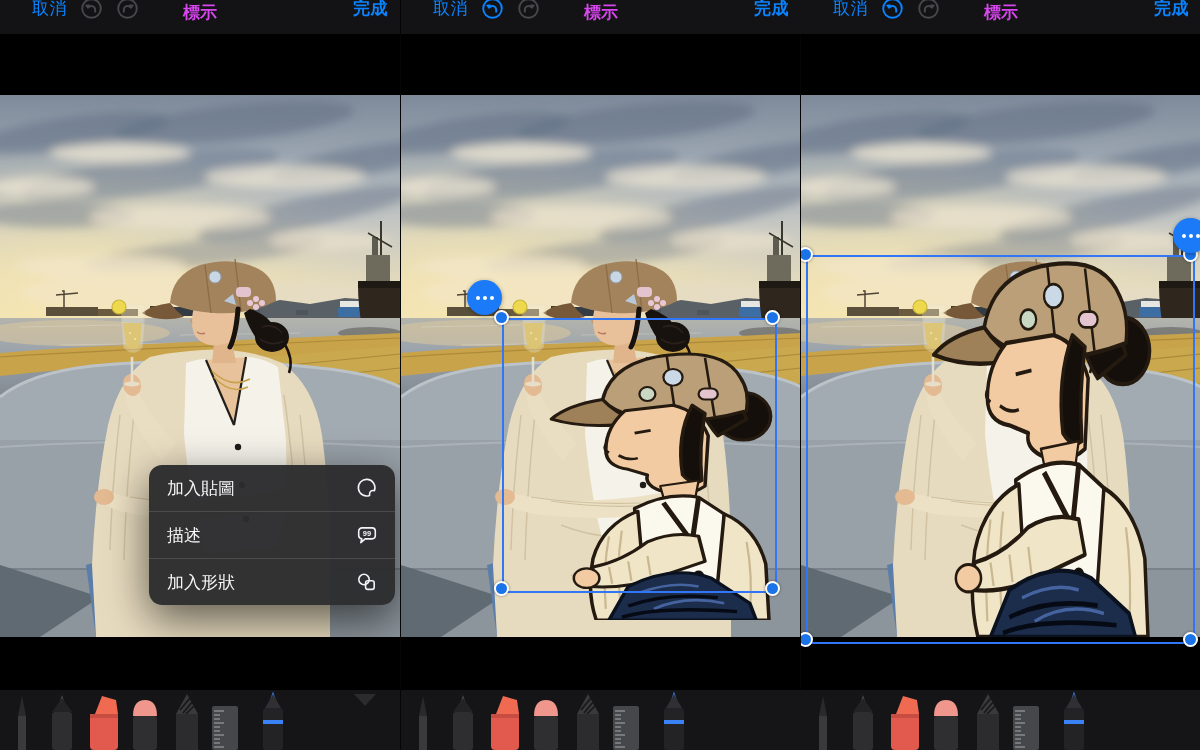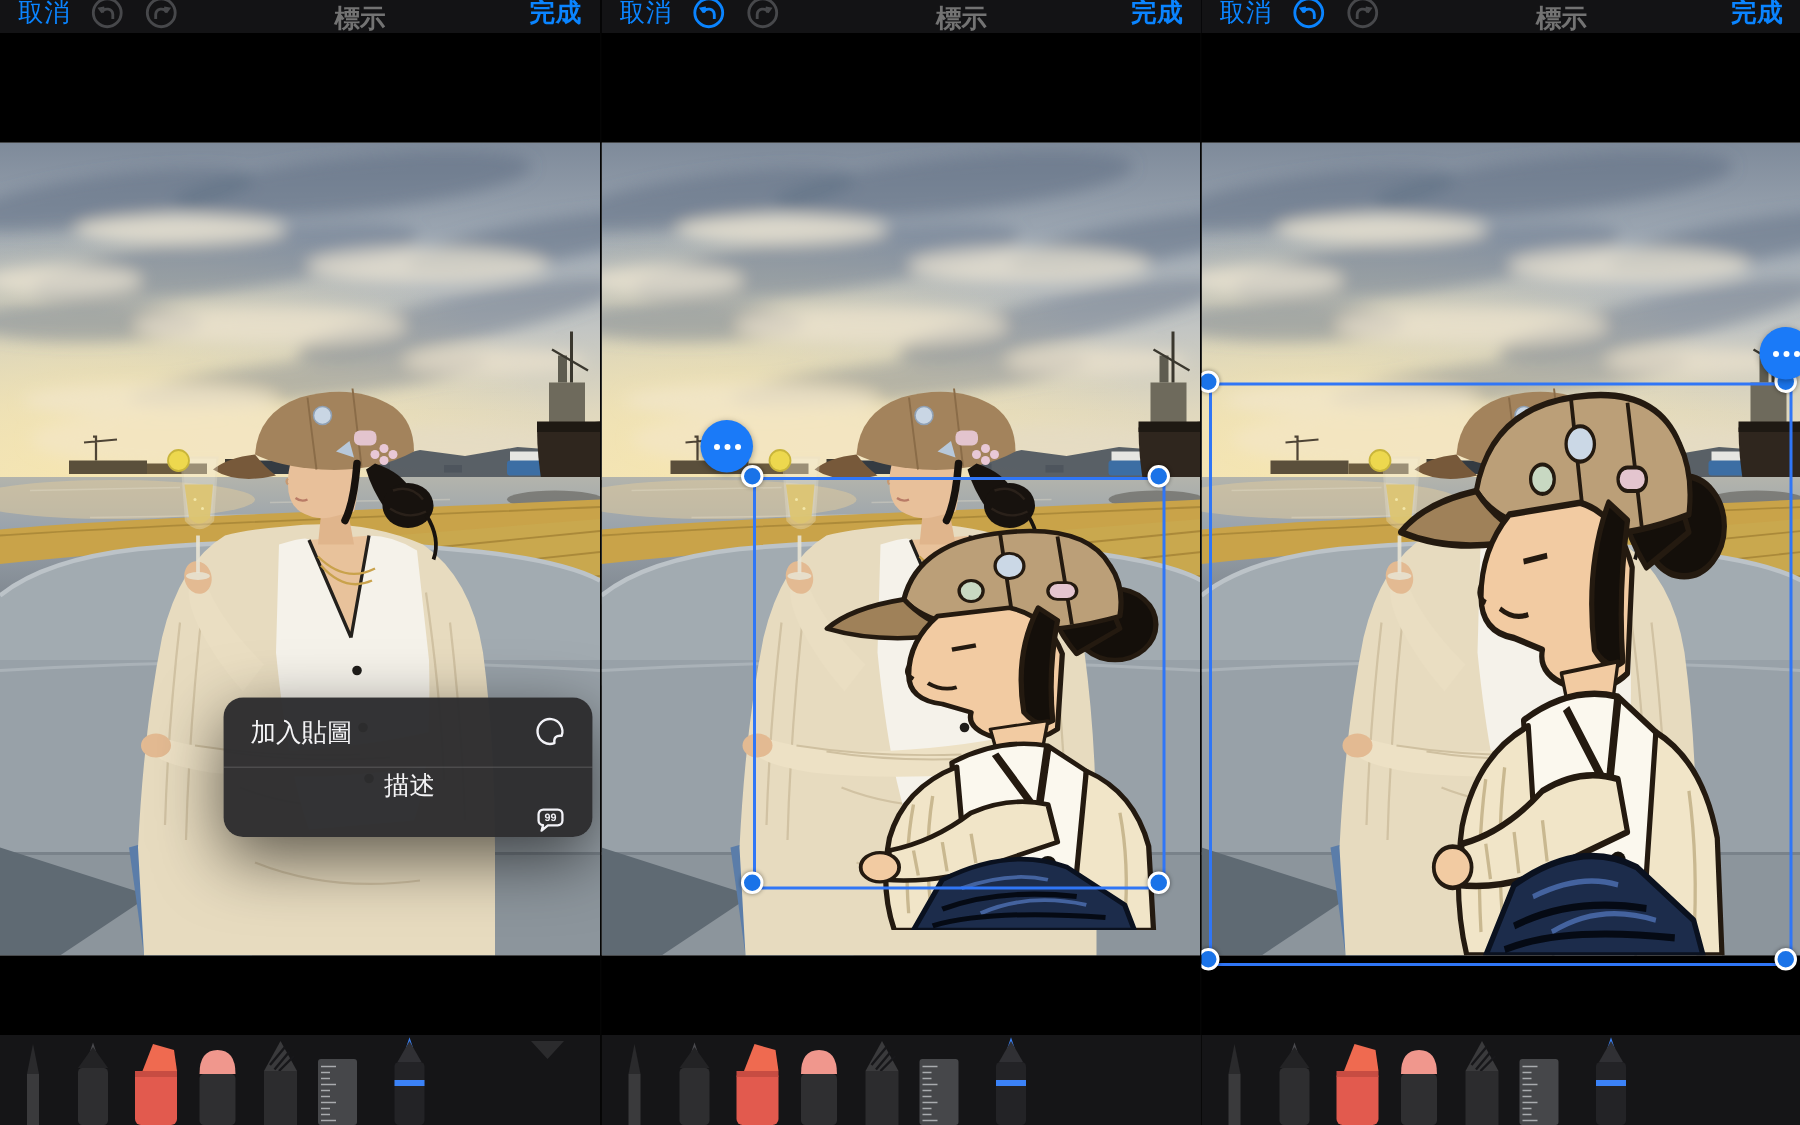--- a/index.html
+++ b/index.html
@@ -3,46 +3,46 @@
 <meta charset="utf-8">
 <style>
   html,body{margin:0;padding:0;background:#000;}
   .stage{position:relative;width:1200px;height:750px;background:#000;overflow:hidden;
          font-family:"Liberation Sans","DejaVu Sans",sans-serif;}
   .panel{position:absolute;top:0;width:400px;height:750px;overflow:hidden;background:#000;}
   .panel.p1{left:0}.panel.p2{left:400px}.panel.p3{left:800px}
   .panel.p2{border-left:1px solid #050505}.panel.p3{border-left:1px solid #050505}
 
   
-  .hdr{position:absolute;top:0;left:0;right:0;height:22px;background:#131315;overflow:hidden;z-index:30;}
+  .hdr{position:absolute;top:0;left:0;right:0;height:34px;background:#131315;overflow:hidden;z-index:30;padding-left:20px;}
   .hdr-row{display:flex;align-items:center;height:34px;margin-top:-9px;padding:0 12px;gap:13px;}
   .hbtn{font-size:17px;color:#0A84FF;letter-spacing:.5px;white-space:nowrap;}
   .hicon{width:23px;height:23px;flex:0 0 auto;}
-  .htitle{position:absolute;left:50%;transform:translateX(-50%);top:1px;font-size:17px;font-weight:700;color:#737373;margin-left:40px;}
+  .htitle{position:absolute;left:50%;transform:translateX(-50%);top:1px;font-size:17px;font-weight:700;color:#d946ef;}
   .done{margin-left:auto;font-weight:600;}
 
   
   .photo{position:absolute;top:95px;left:0;width:400px;height:542px;overflow:hidden;background:#777;}
   .photo svg.scene{position:absolute;left:0;top:0;}
   .sticker{position:absolute;}
 
   
   .sel{position:absolute;border:2px solid #3076F6;z-index:20;}
   .handle{position:absolute;width:11px;height:11px;border-radius:50%;background:#1A73E8;
           border:2.6px solid #fff;box-shadow:0 0 3px rgba(0,0,0,.45);z-index:21;}
   .more-btn{position:absolute;width:35px;height:35px;border-radius:50%;background:#1A7AF8;
             display:flex;align-items:center;justify-content:center;gap:3px;z-index:22;
             box-shadow:0 1px 4px rgba(0,0,0,.35);}
   .more-btn i{width:4px;height:4px;border-radius:50%;background:#fff;}
 
   
   .menu{position:absolute;left:149px;top:465px;width:246px;background:rgba(44,44,46,.97);
         border-radius:13px;z-index:40;box-shadow:0 14px 44px rgba(0,0,0,.6);overflow:hidden;}
   .menu-item{position:relative;height:46px;display:flex;align-items:center;padding:0 16px 0 18px;}
-  .menu-item + .menu-item{border-top:1px solid rgba(255,255,255,.13);flex-direction:column;}
+  .menu-item + .menu-item{border-top:1px solid rgba(255,255,255,.13);}
   .menu-label{font-size:17px;color:#F5F5F7;text-align:right;}
   .menu-ic{margin-left:auto;width:24px;height:24px;}
   .menu-tail{position:absolute;left:354px;top:694px;width:0;height:0;z-index:40;
              border-left:11px solid transparent;border-right:11px solid transparent;
              border-top:12px solid rgba(44,44,46,.97);}
 
   
   .toolbar{position:absolute;left:0;top:690px;width:400px;height:60px;background:#151517;z-index:10;}
   .toolbar svg{position:absolute;left:0;top:0;}
 </style>
@@ -272,20 +272,27 @@
           <path d="M14.6,19.4 A8.3,8.3 0 1 1 19.4,14.6 C15.8,14.1 14.1,15.8 14.6,19.4 Z" stroke-linejoin="round"></path>
         </svg>
       </div>
       <div class="menu-item">
         <span class="menu-label">描述</span>
         <svg class="menu-ic" viewBox="0 0 24 24" fill="none" stroke="#F2F2F7" stroke-width="1.6">
           <path d="M6.8,15.8 L5.8,19.6 L10.2,15.9 H17 A3.3,3.3 0 0 0 20.3,12.6 V8.2 A3.3,3.3 0 0 0 17,4.9 H7 A3.3,3.3 0 0 0 3.7,8.2 V12.6 A3.3,3.3 0 0 0 6.8,15.8 Z" stroke-linejoin="round"></path>
           <text x="12" y="12.6" font-size="7.5" font-weight="bold" fill="#F2F2F7" stroke="none" text-anchor="middle">99</text>
         </svg>
       </div>
+      <div class="menu-item">
+        <span class="menu-label">加入形狀</span>
+        <svg class="menu-ic" viewBox="0 0 24 24" fill="none" stroke="#F2F2F7" stroke-width="1.6">
+          <circle cx="9" cy="9.5" r="5.2"></circle>
+          <rect x="10.6" y="10.8" width="8.6" height="8.6" rx="2.2"></rect>
+        </svg>
+      </div>
     </div>
     <div class="menu-tail"></div>
     <div class="toolbar">
       <svg width="400" height="60" viewBox="0 0 400 60">
         <g>
           <polygon points="18,26 22,6 26,26" fill="#2A2A2C"></polygon>
             <rect x="18" y="26" width="8" height="34" fill="#3A3A3C"></rect>
         </g>
         <g>
           <polygon points="59,14 62,5 65,14" fill="#4A4A4E"></polygon>

